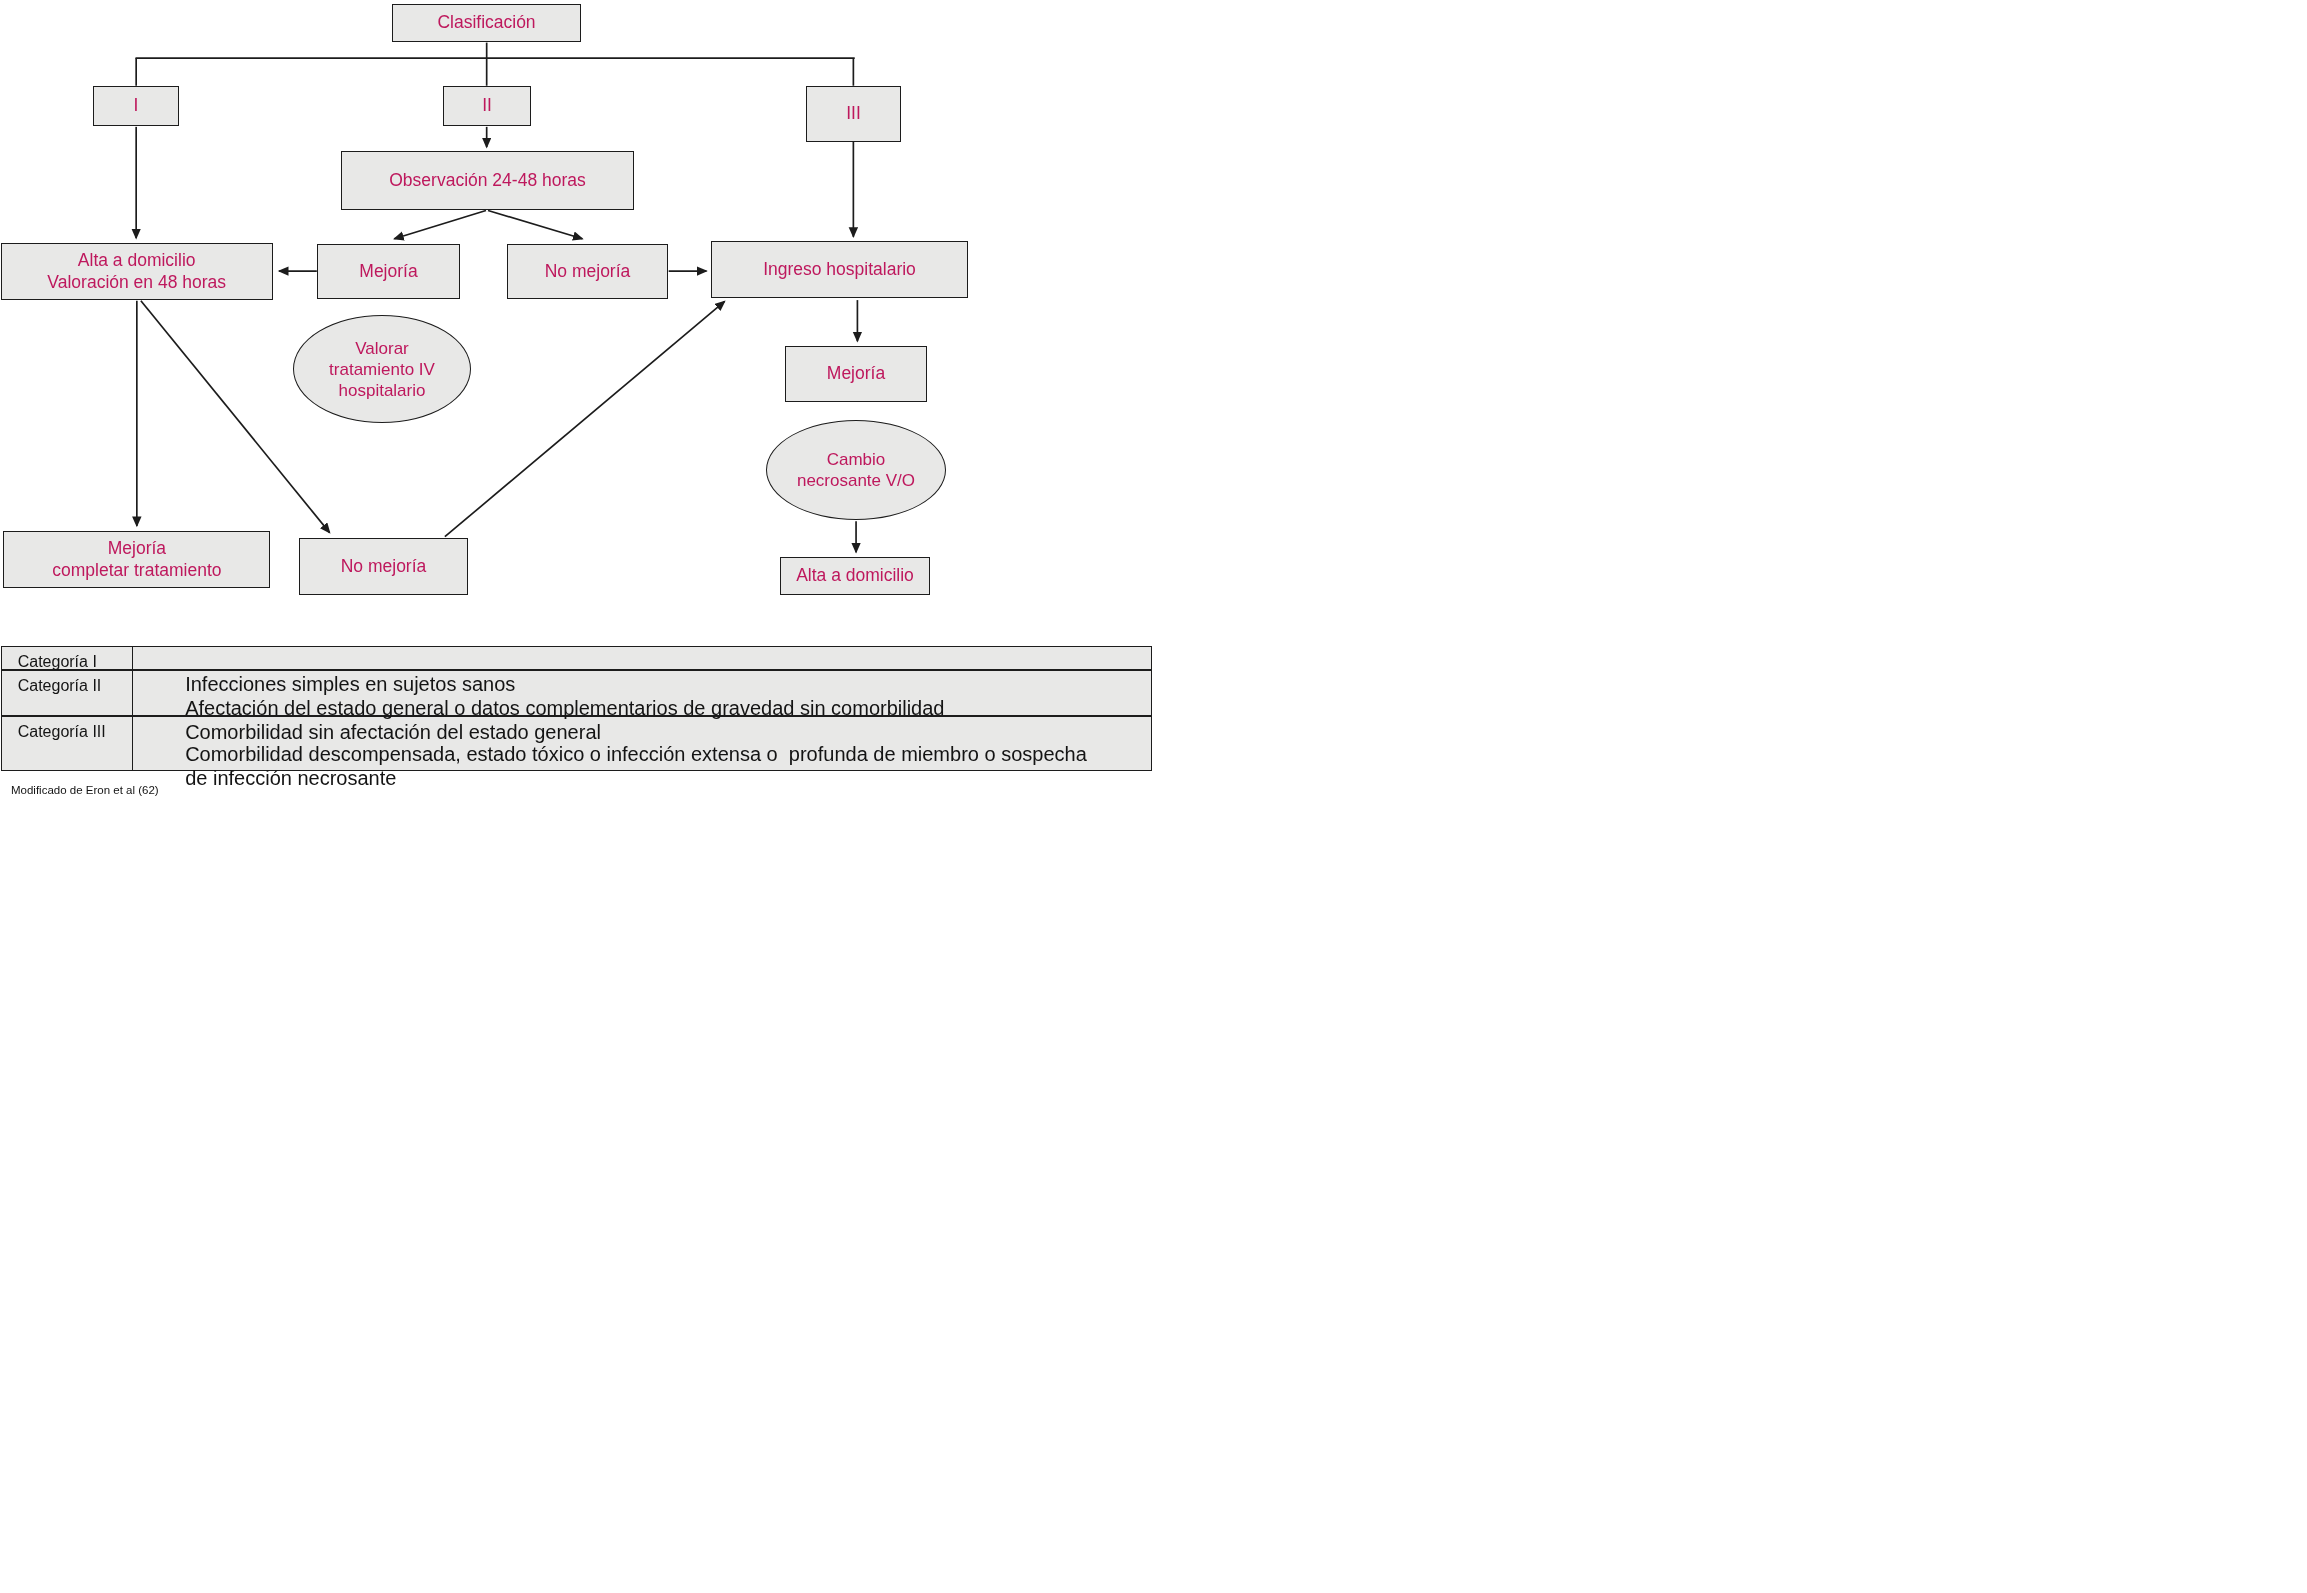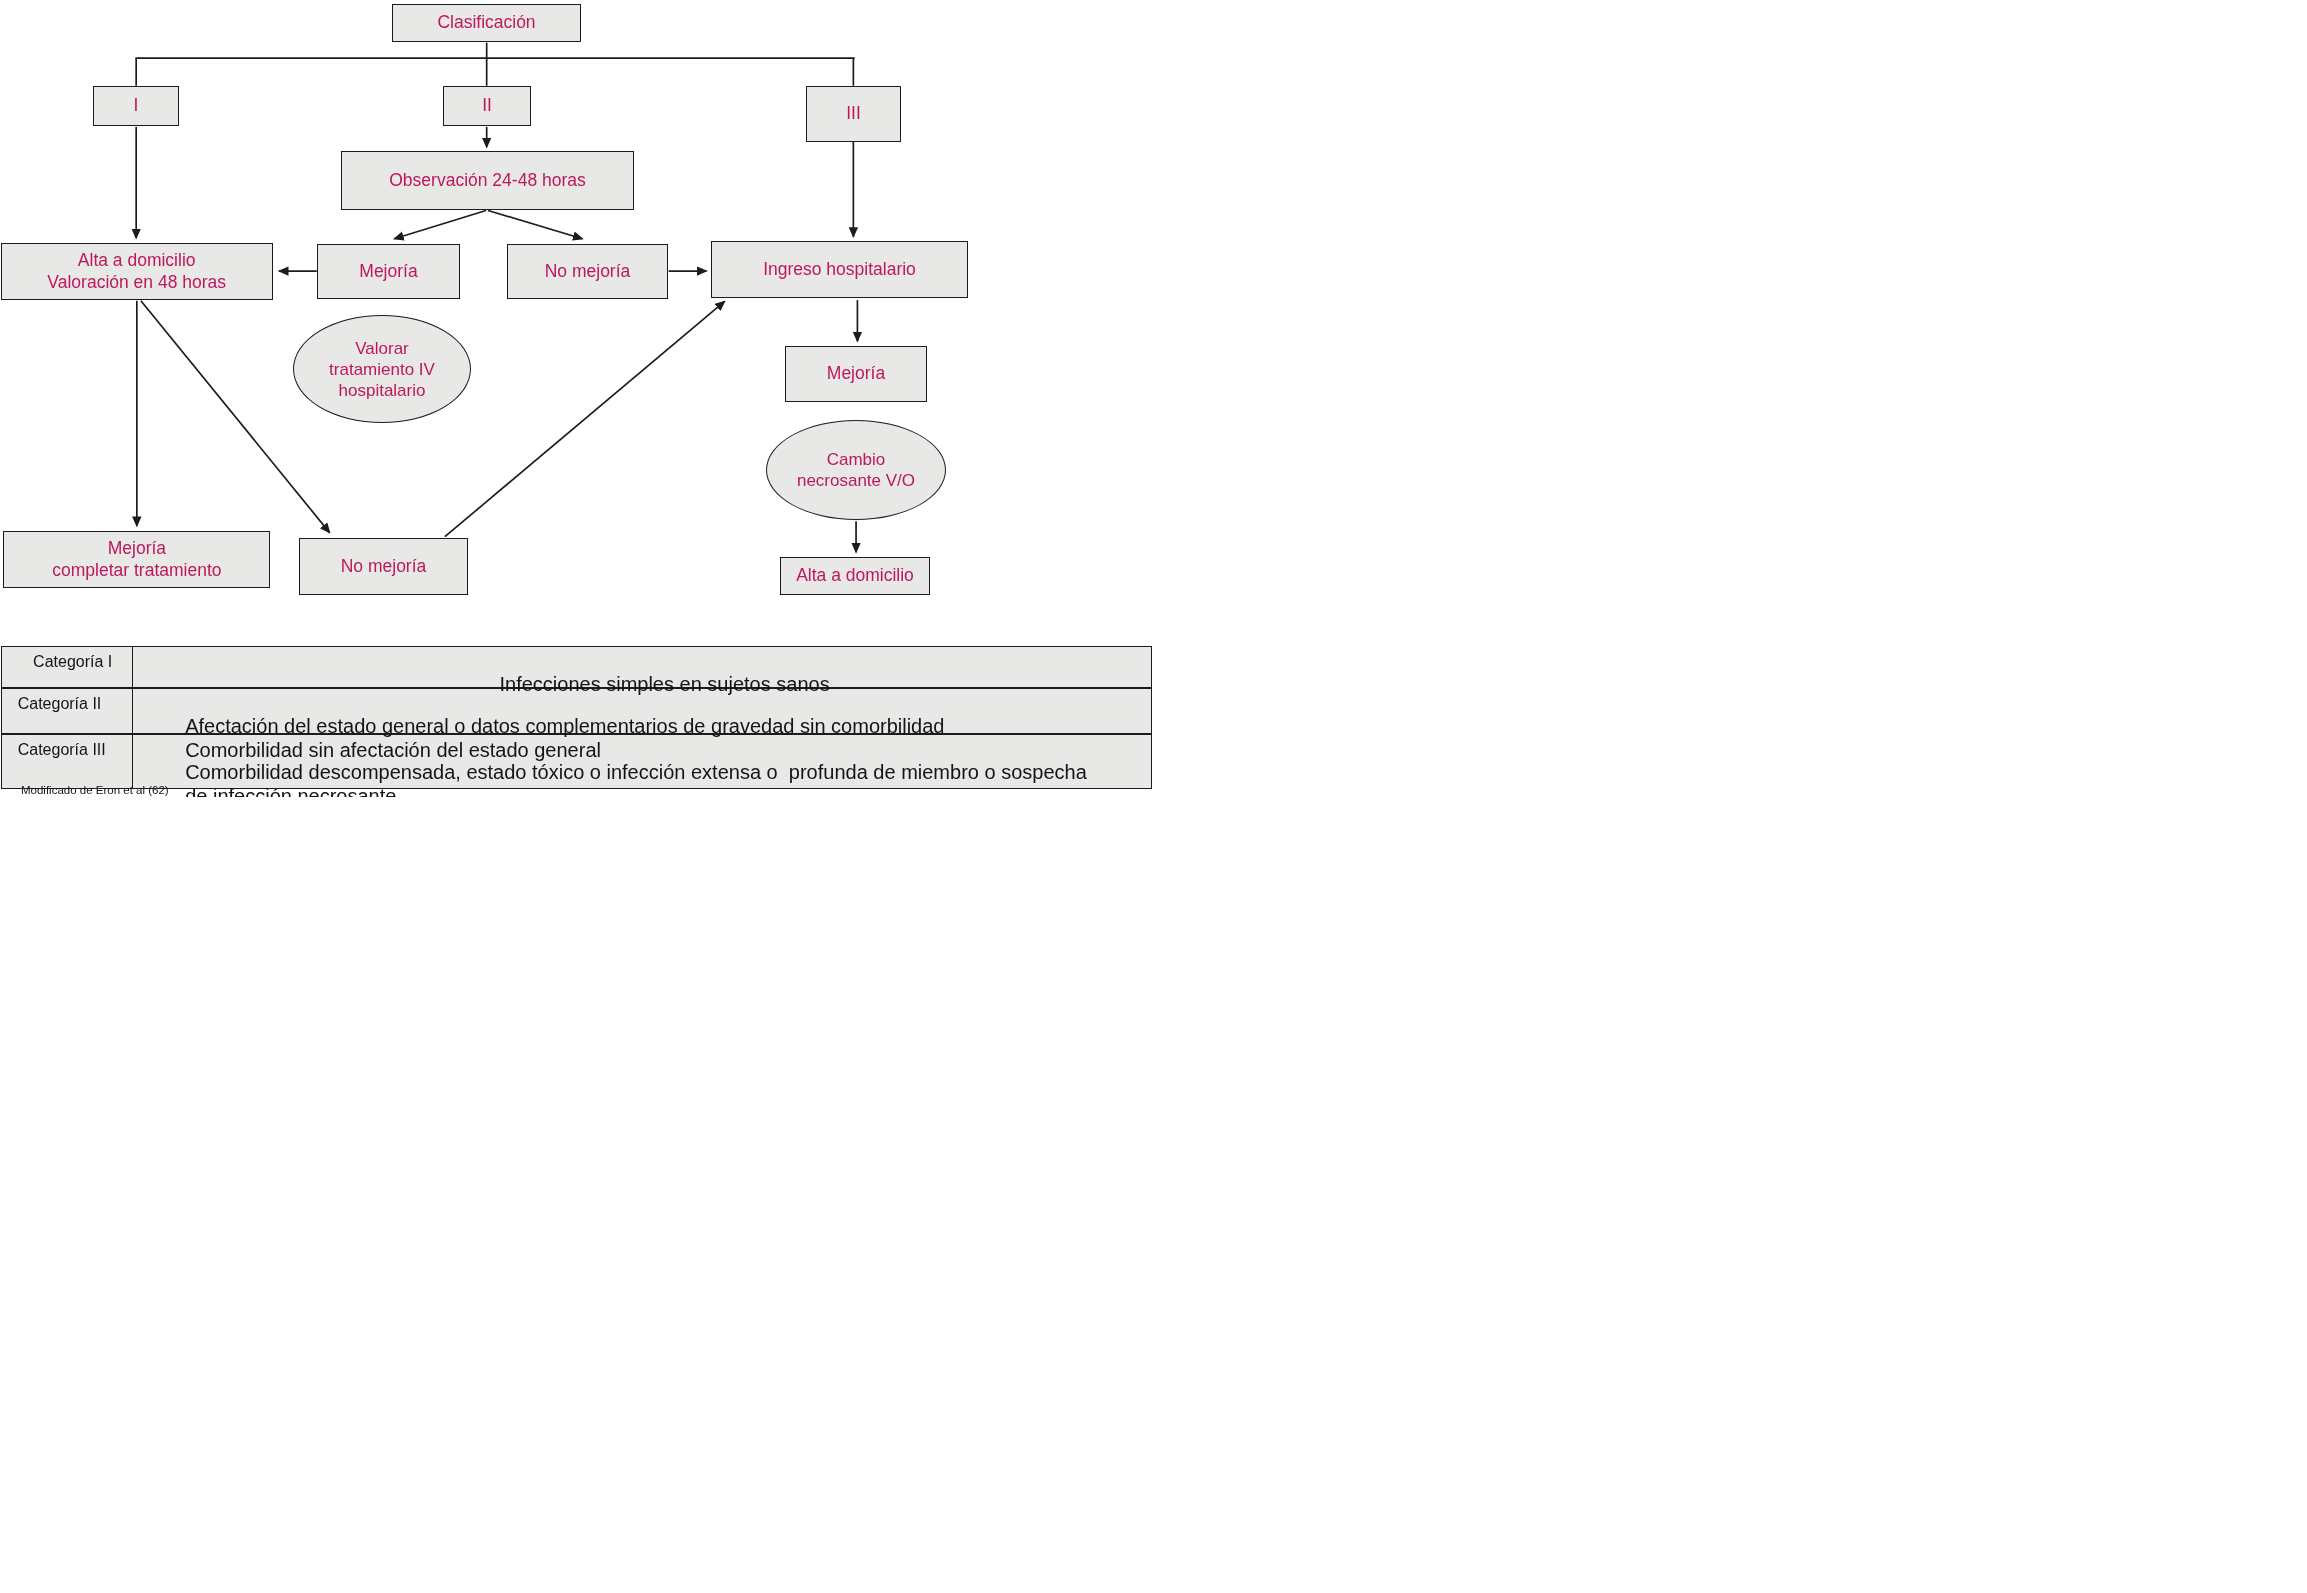--- a/index.html
+++ b/index.html
@@ -24,24 +24,24 @@
   .trow { display:flex; box-sizing:border-box; }
   .trow + .trow { border-top:2px solid #1c1c1c; }
   .tlabel {
     width:131px; box-sizing:border-box; border-right:1.3px solid #1c1c1c;
     padding:2.7px 4px 0 16px; font-size:16px; line-height:23.6px; flex:none;
   }
   .tcontent {
     flex:1; box-sizing:border-box; padding:2.7px 6.7px 0 8px;
     font-size:20px; line-height:23.6px; white-space:pre-wrap;
   }
-  .r1 { height:40px;text-align:center; }
+  .r1 { height:22px; }
   .r2 { height:46px; }
   .r3 { height:55px; }
-  .credit { position:absolute; left:21px; top:784px; font-size:11.5px; color:#141414; }
+  .credit { position:absolute; left:11px; top:784px; font-size:11.5px; color:#141414; }
 </style>
 </head>
 <body>
 
 <div class="stage">
 
   <svg class="connectors" viewBox="0 0 1712 1182" width="1154" height="797">
     <defs>
       <marker id="ah" markerUnits="userSpaceOnUse" markerWidth="18" markerHeight="16" refX="14" refY="7" orient="auto">
         <path d="M0,0 L16,7 L0,14 Z" fill="#1c1c1c"></path>

